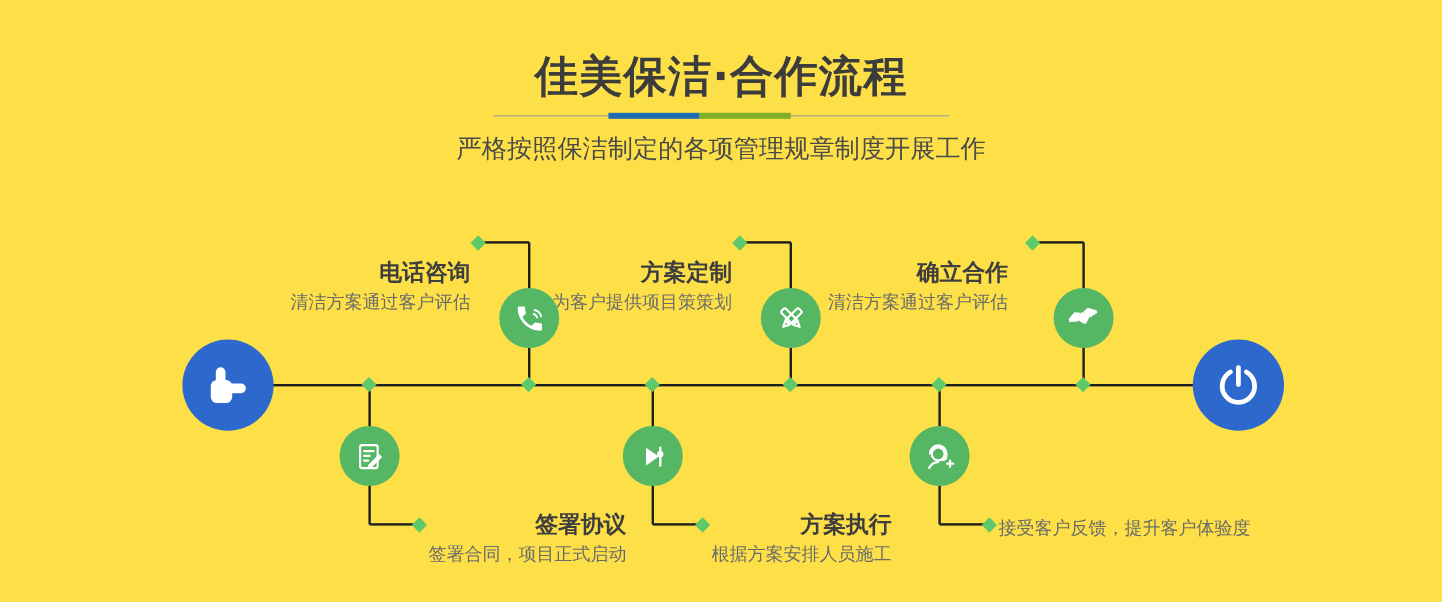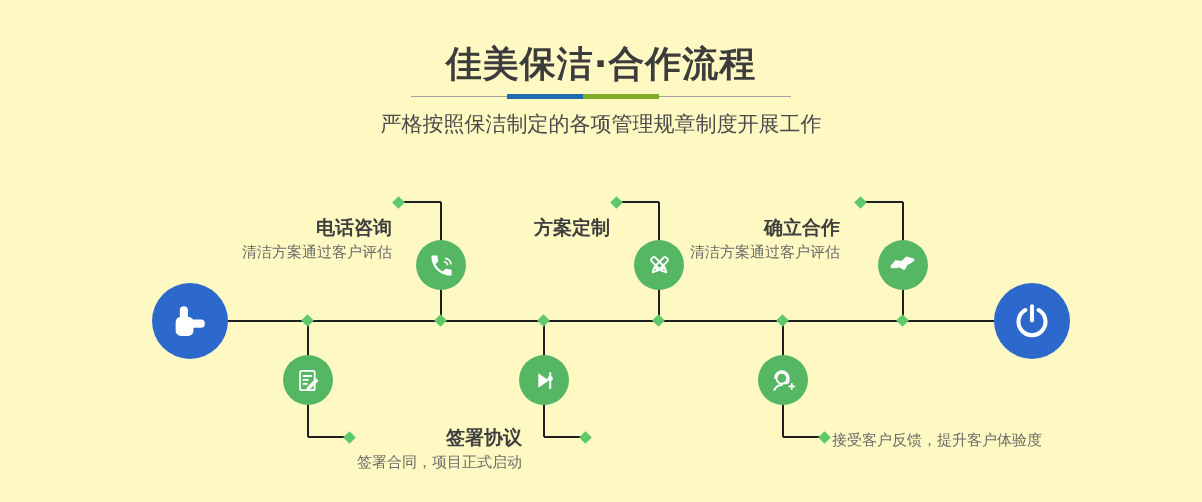--- a/index.html
+++ b/index.html
@@ -1,17 +1,17 @@
 <!DOCTYPE html>
 <html><head>
 <meta charset="utf-8">
 <style>
   html,body{margin:0;padding:0;background:#fff;}
   .stage{
-    position:relative;width:1202px;height:502px;background:#fef9c3;overflow:hidden;
+    position:relative;width:1202px;height:502px;background:#fde047;overflow:hidden;
     font-family:"DejaVu Sans","Liberation Sans",sans-serif;
   }
   
   .page-title{position:absolute;top:40px;left:0;width:100%;text-align:center;
     font-size:36px;font-weight:bold;color:#3c3c3c;letter-spacing:1px;}
   .divider-gray{position:absolute;top:96px;left:411px;width:380px;height:1px;background:#a2a2a2;}
   .divider-blue{position:absolute;top:94px;left:507px;width:76px;height:5px;background:#1e6cb0;}
   .divider-green{position:absolute;top:94px;left:583px;width:76px;height:5px;background:#7fae2a;}
   .page-subtitle{position:absolute;top:110px;left:0;width:100%;text-align:center;
     font-size:21px;color:#4a4a4a;}
@@ -188,27 +188,32 @@
       </svg>
     </span>
   </div>
 
   <div class="step-text tt t441">
     <div class="step-title">电话咨询</div>
     <div class="step-sub">清洁方案通过客户评估</div>
   </div>
   <div class="step-text tt t659">
     <div class="step-title">方案定制</div>
+    <div class="step-sub">为客户提供项目策策划</div>
   </div>
   <div class="step-text tt t903">
     <div class="step-title">确立合作</div>
     <div class="step-sub">清洁方案通过客户评估</div>
   </div>
 
   <div class="step-text tb t308">
     <div class="step-title">签署协议</div>
     <div class="step-sub">签署合同，项目正式启动</div>
   </div>
+  <div class="step-text tb t544">
+    <div class="step-title">方案执行</div>
+    <div class="step-sub">根据方案安排人员施工</div>
+  </div>
   <div class="step-text tb t783">
     <div class="step-sub">接受客户反馈，提升客户体验度</div>
   </div>
 
 </div>
 
 </body></html>

